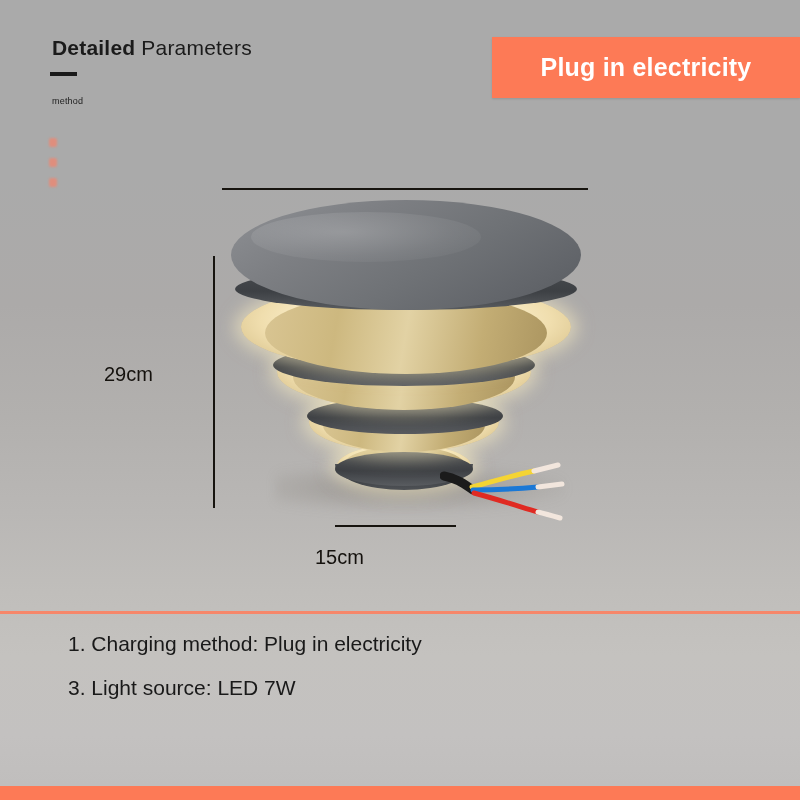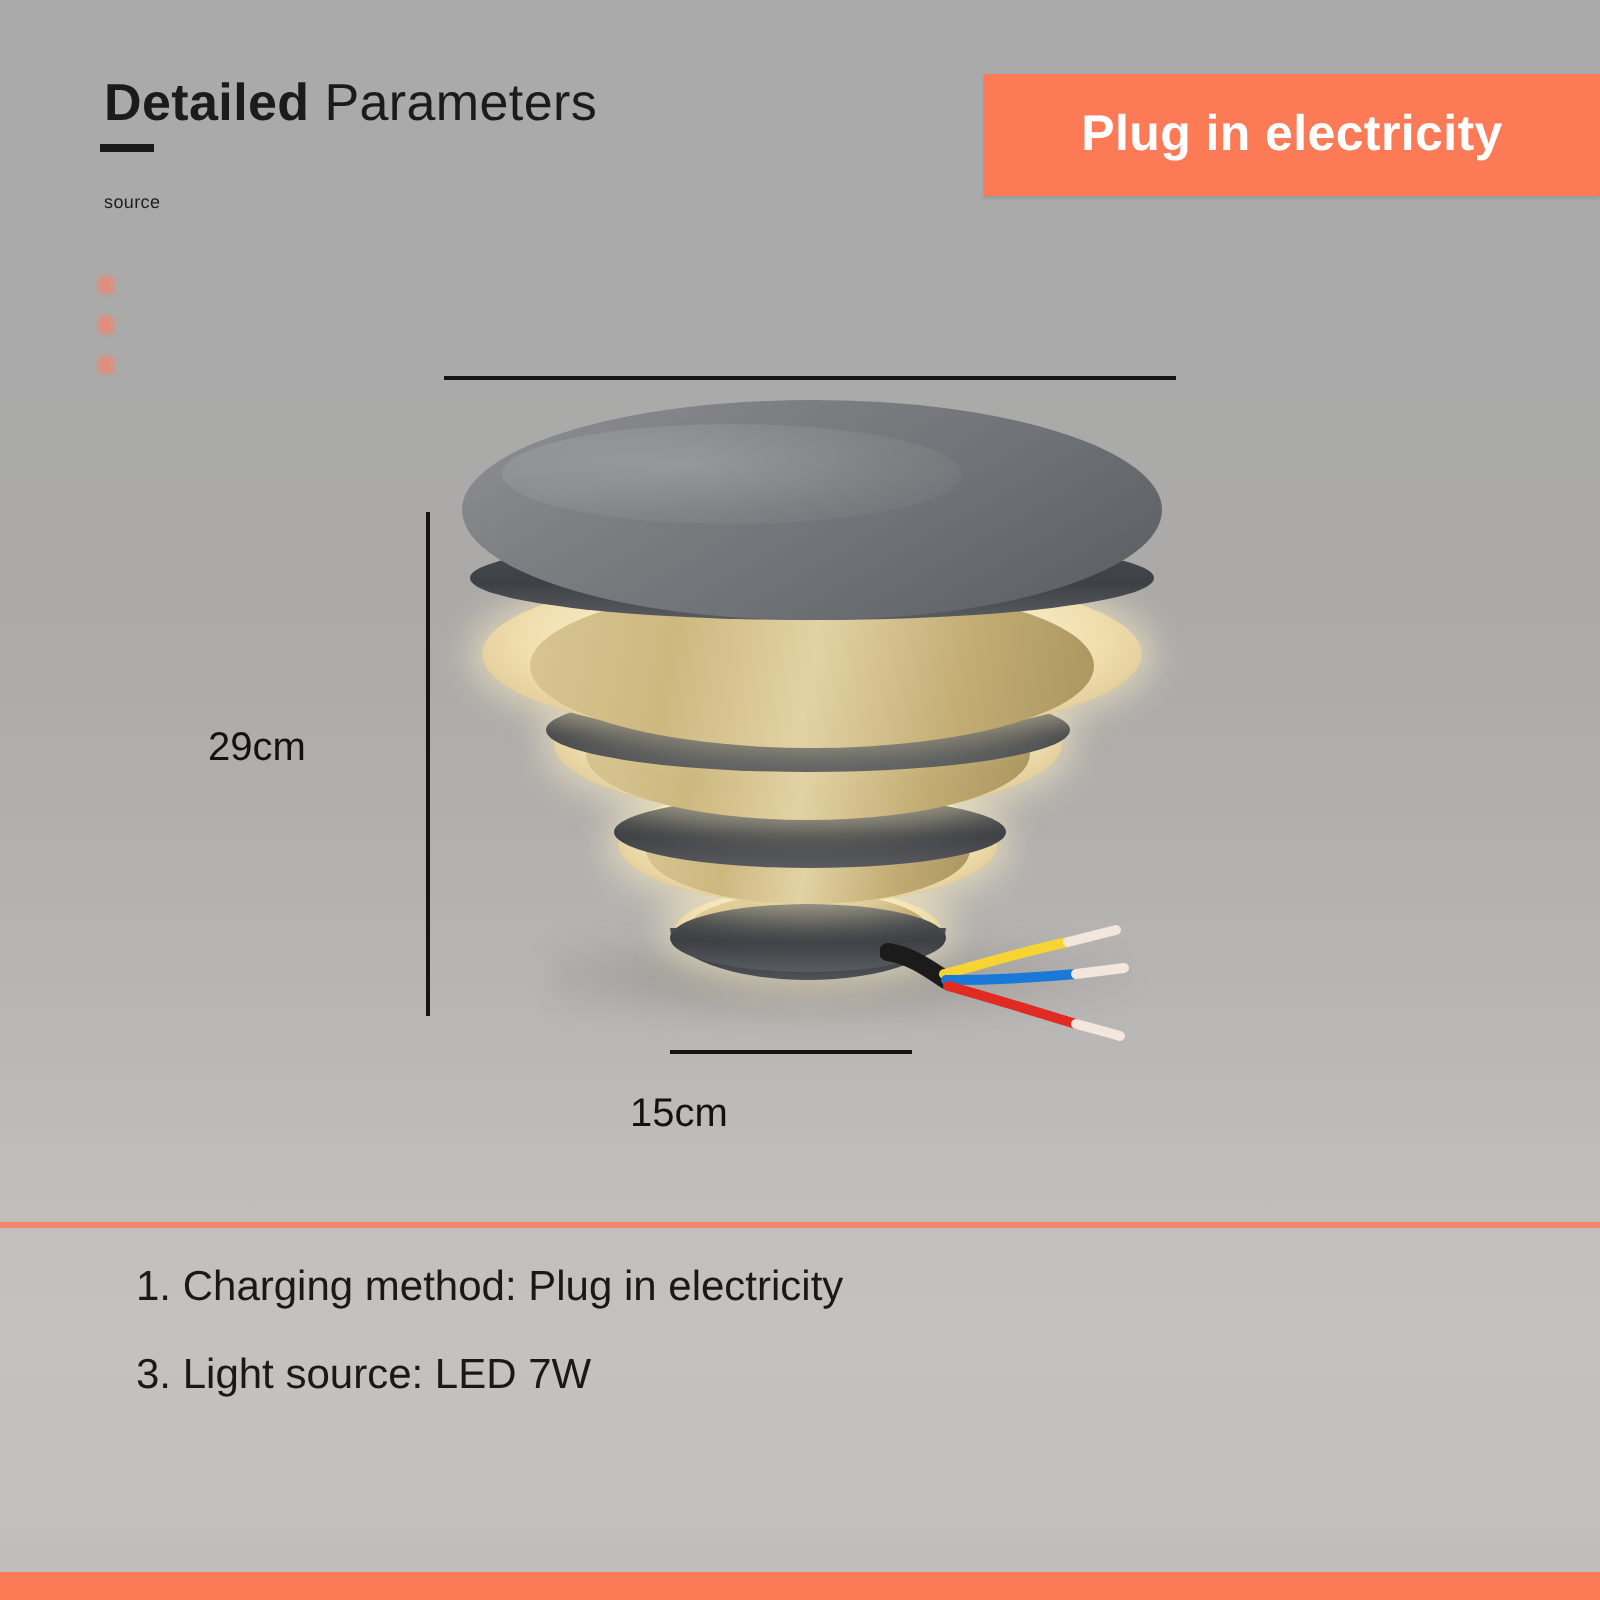--- a/index.html
+++ b/index.html
@@ -28,21 +28,21 @@
         #c3c1c0 92%,
         #bfbdbc 100%);
     overflow: hidden;
   }
 
   
   .header-title {
     position: absolute;
     left: 52px;
     top: 36px;
-    font-size: 26px;
+    font-size: 21px;
     color: #1b1b1b;
     letter-spacing: .2px;
     white-space: nowrap;
   }
   .header-title .strong {
     font-weight: bold;
   }
   .header-title .light {
     font-weight: normal;
   }
@@ -285,21 +285,21 @@
 </head>
 <body>
 
 <div id="page">
 
   <div class="header-title">
     <span class="strong">Detailed</span>
     <span class="light">Parameters</span>
   </div>
   <div class="title-rule"></div>
-  <div class="product-word">source</div>
+  <div class="product-word">method</div>
 
   <div class="dash-stack">
     <i></i>
     <i></i>
     <i></i>
   </div>
 
   <div class="badge-plug">Plug in electricity</div>
 
   <div class="lamp">

